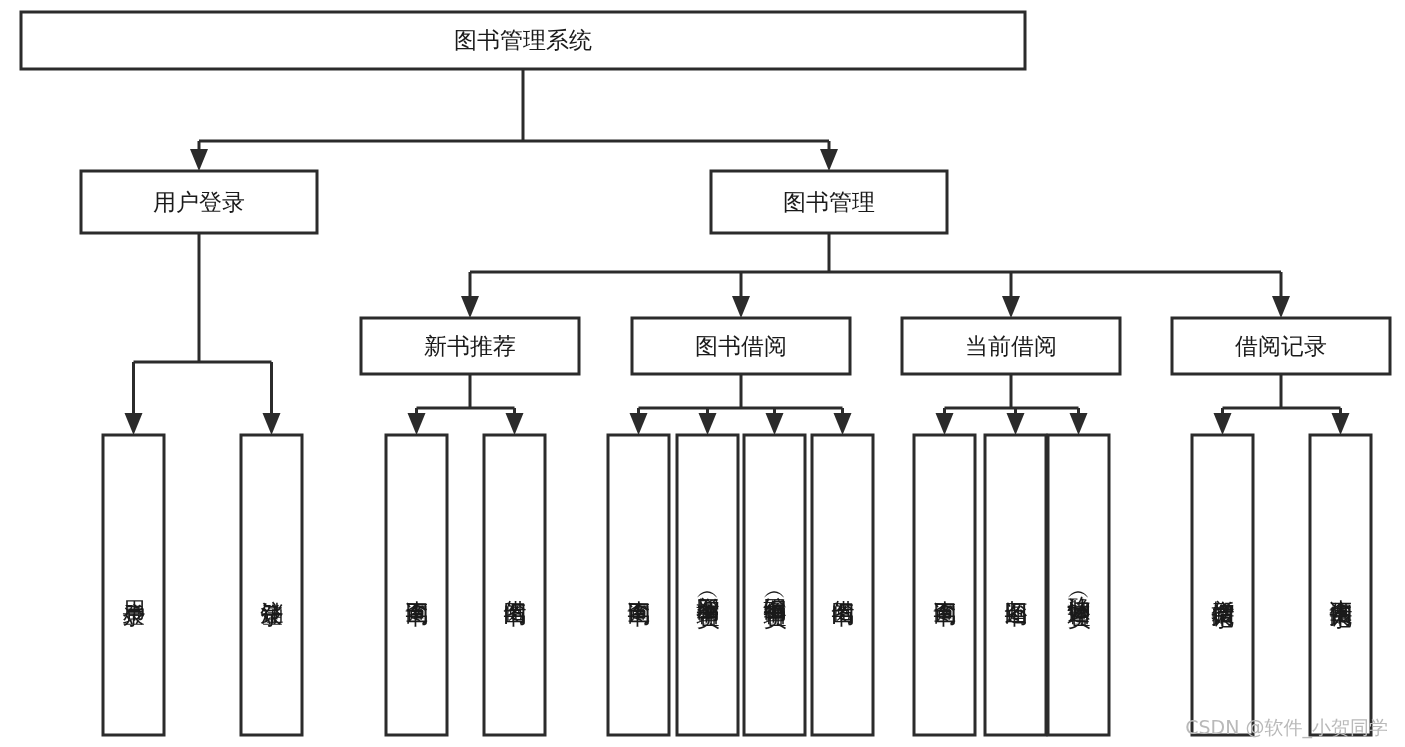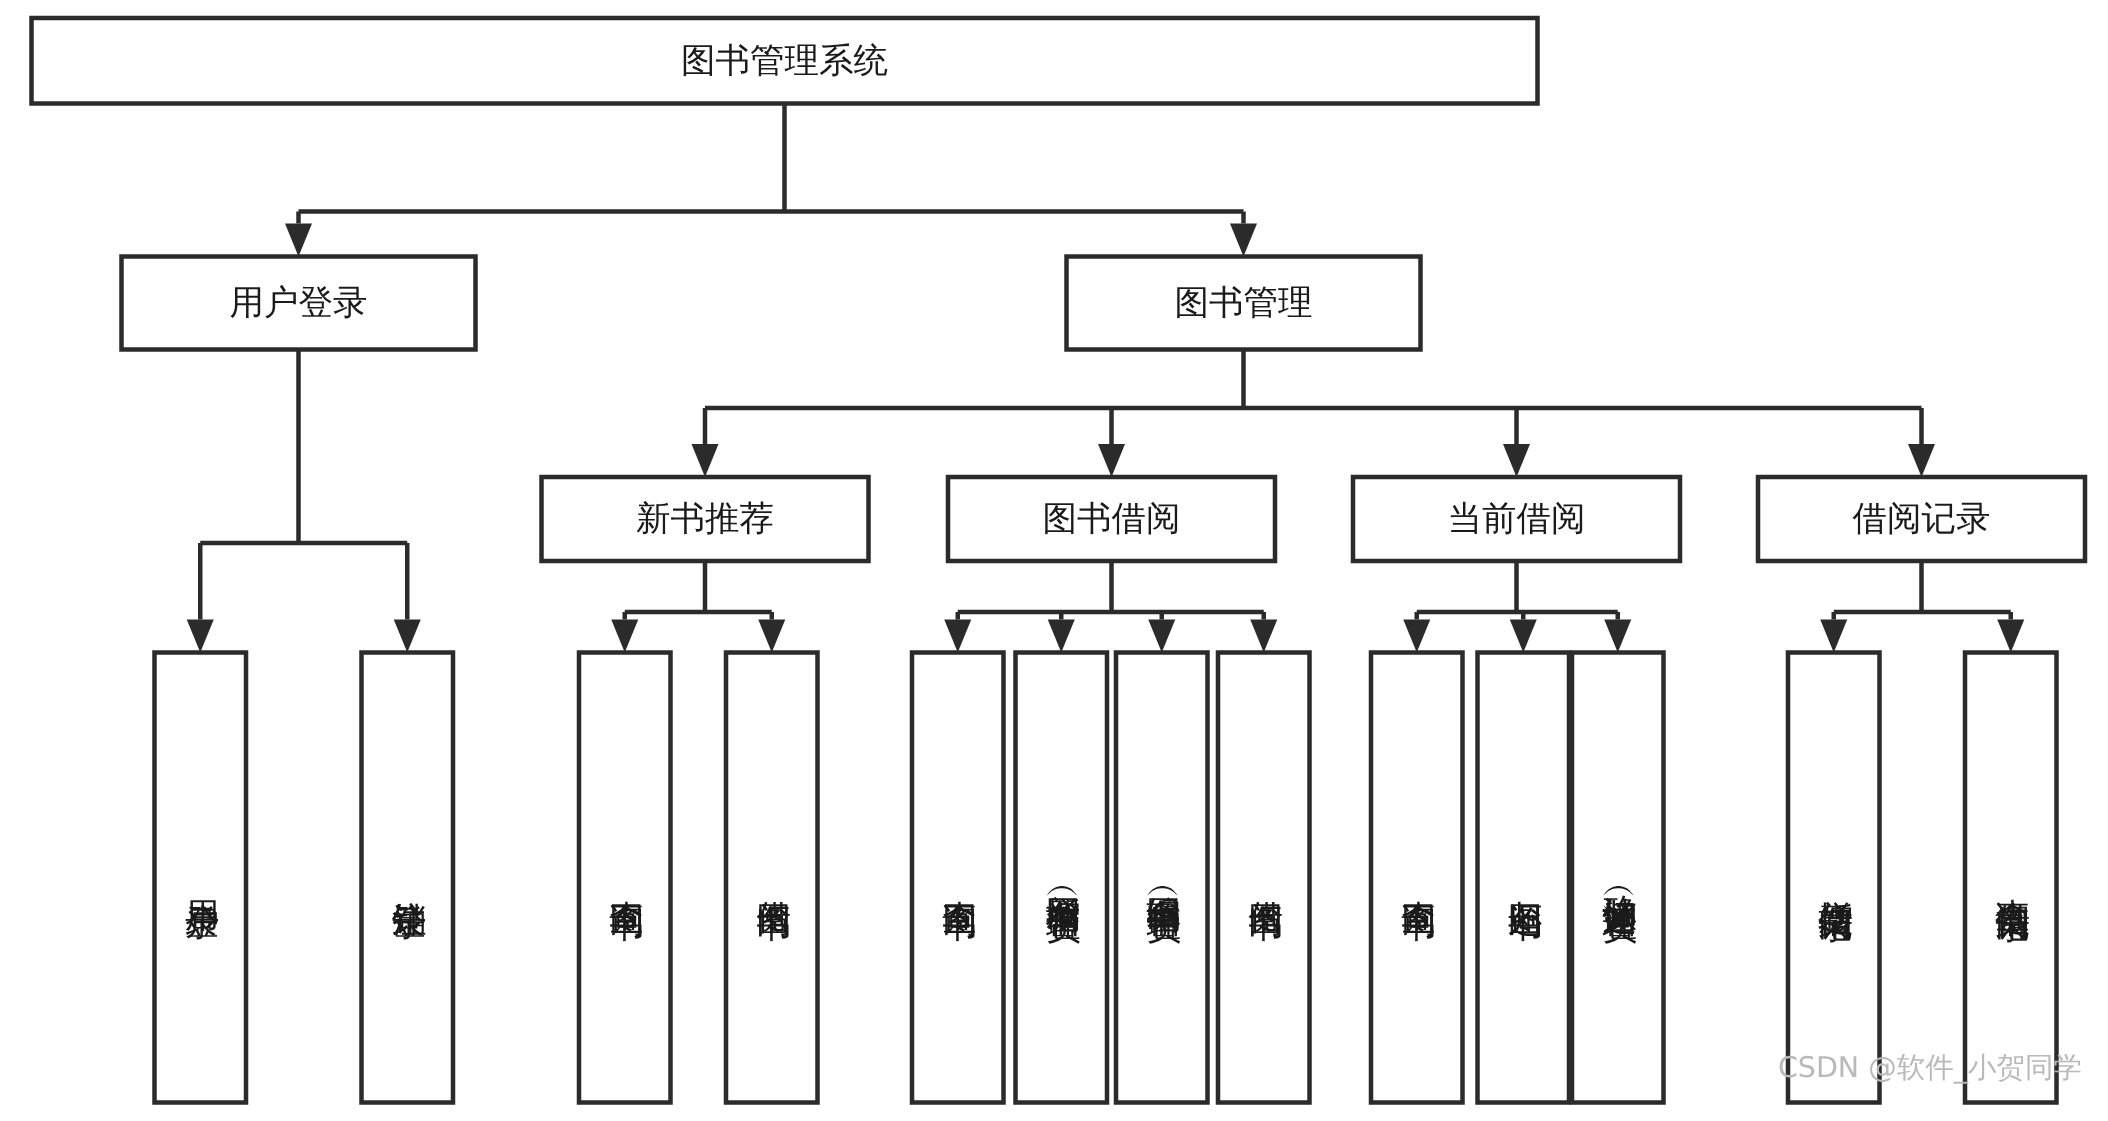--- a/index.html
+++ b/index.html
@@ -61,21 +61,21 @@
     display: flex;
     align-items: center;
     justify-content: center;
     white-space: nowrap;
     pointer-events: none;
     user-select: none;
   }
   .watermark {
     position: absolute;
     right: 10px;
-    bottom: 22px;
+    bottom: 6px;
     font-family: "DejaVu Sans", "Liberation Sans", sans-serif;
     font-size: 19px;
     color: #b9b9b9;
     white-space: nowrap;
     user-select: none;
   }
 </style>
 </head>
 <body>
 

